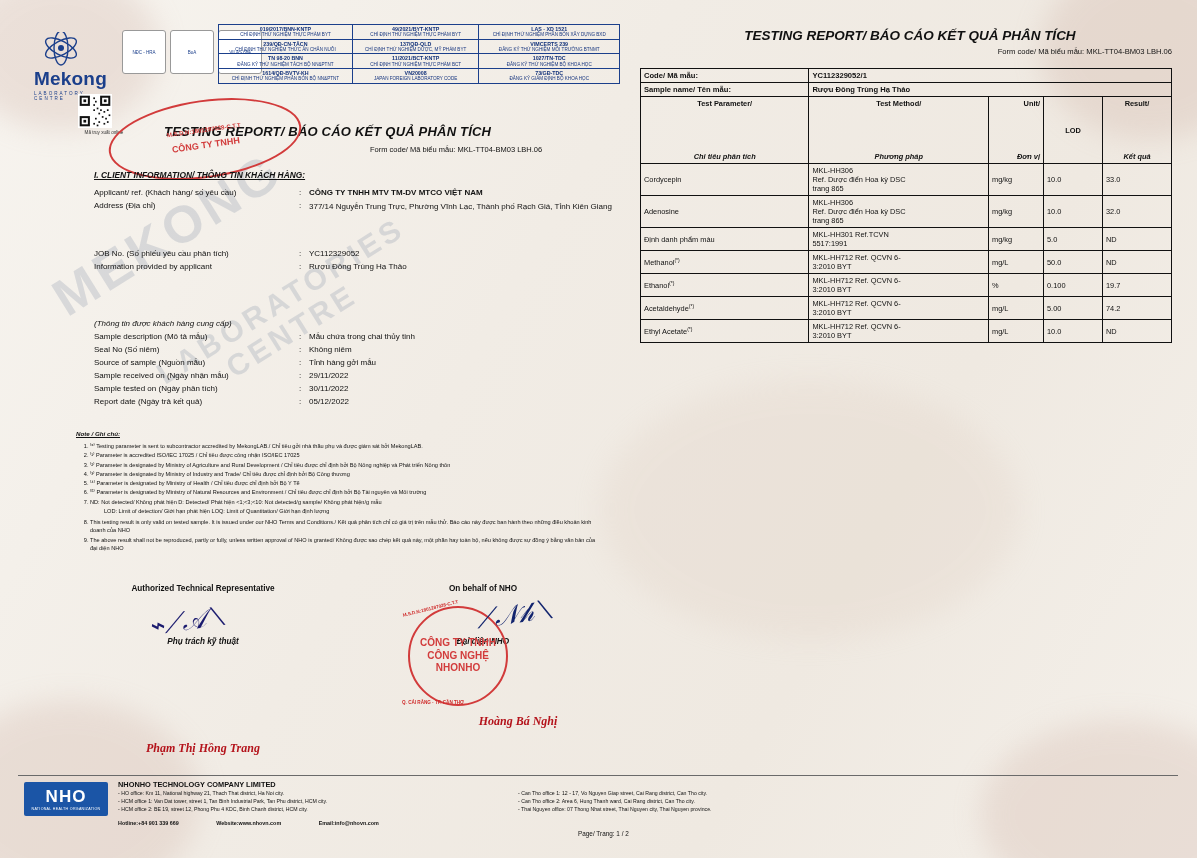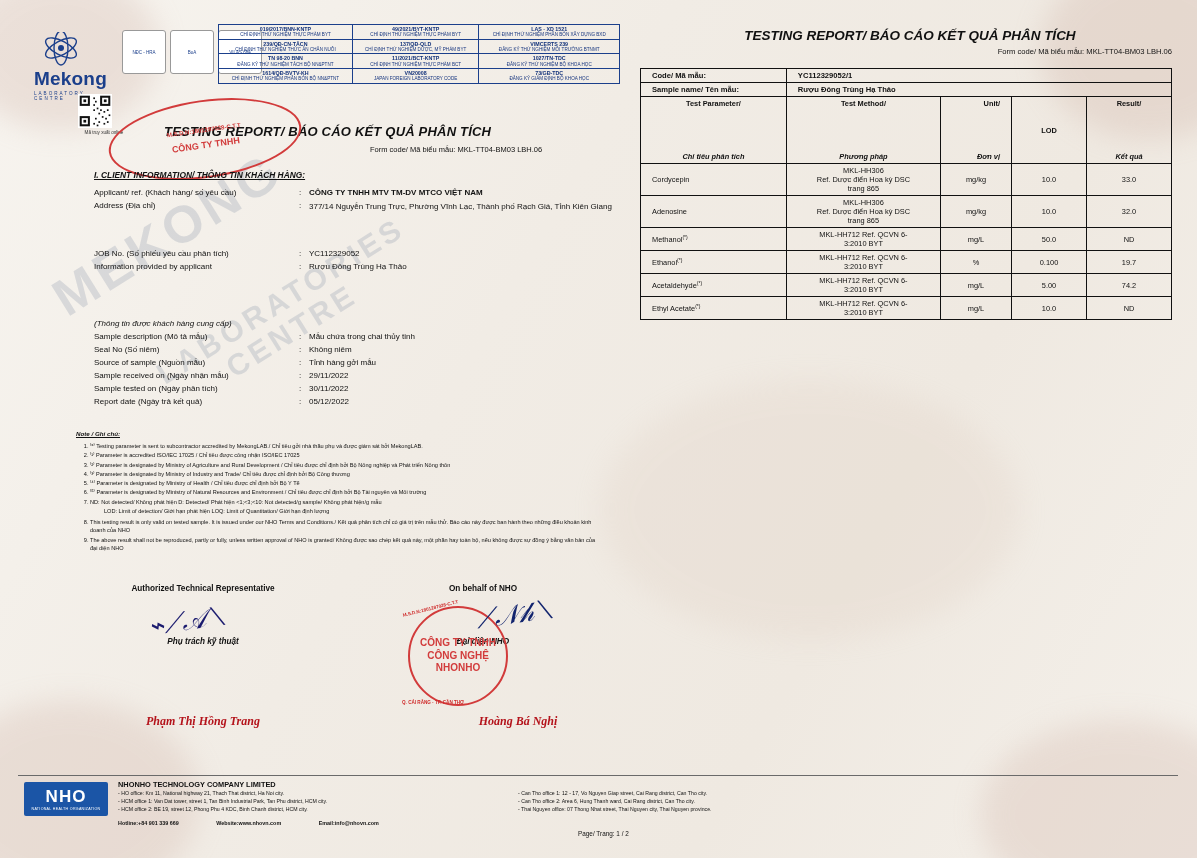--- a/index.html
+++ b/index.html
@@ -74,23 +74,23 @@
 
   
   .wm{position:absolute;color:rgba(150,160,175,.30);font-weight:bold;font-size:64px;
       transform:rotate(-32deg);letter-spacing:4px;pointer-events:none;}
 
   
   .right{position:absolute;left:640px;top:28px;width:540px;}
   .r-title{text-align:center;font-size:13.5px;font-weight:bold;font-style:italic;}
   .r-form{text-align:right;font-size:7.6px;margin-top:4px;padding-right:8px;}
   .res-tbl{margin-top:12px;width:532px;border-collapse:collapse;font-size:7.4px;}
-  .res-tbl td,.res-tbl th{border:1px solid #111;padding:2px 11px;vertical-align:middle;}
+  .res-tbl td,.res-tbl th{border:1px solid #111;padding:2px 3px;vertical-align:middle;}
   .res-tbl th{font-weight:bold;text-align:center;font-size:7.4px;}
-  .res-tbl .cen{text-align:center;}
+  .res-tbl .cen{text-align:left;}
   .res-tbl .hdrow td{font-weight:bold;font-size:7.6px;}
   .sup{font-size:5px;vertical-align:super;}
 
   
   .footer{position:absolute;left:18px;bottom:16px;width:1160px;border-top:1px solid #6a6a6a;padding-top:4px;}
   .nho-logo{position:absolute;left:6px;top:6px;width:84px;height:34px;background:#1b55a6;color:#fff;
     display:flex;flex-direction:column;align-items:center;justify-content:center;border-radius:2px;}
   .nho-logo .b{font-size:17px;font-weight:bold;letter-spacing:1px;}
   .nho-logo .s{font-size:3.6px;letter-spacing:.3px;}
   .f-company{position:absolute;left:100px;top:4px;font-size:7.4px;font-weight:bold;}
@@ -286,21 +286,21 @@
         <li>This testing result is only valid on tested sample. It is issued under our NHO Terms and Conditions./ Kết quả phân tích chỉ có giá trị trên mẫu thử. Báo cáo này được ban hành theo những điều khoản kinh doanh của NHO</li>
         <li>The above result shall not be reproduced, partly or fully, unless written approval of NHO is granted/ Không được sao chép kết quả này, một phần hay toàn bộ, nếu không được sự đồng ý bằng văn bản của đại diện NHO</li>
       </ol>
     </div>
 
     <div class="sig">
       <div class="c" style="left:10px;top:0;width:230px;">
         <div class="bold">Authorized Technical Representative</div>
         <div class="bold it">Phụ trách kỹ thuật</div>
         <div class="sign-scribble" style="left:60px;top:22px;">⌁⟋𝒜⟍</div>
-        <div class="name" style="margin-top:68px;">Phạm Thị Hồng Trang</div>
+        <div class="name" style="margin-top:95px;">Phạm Thị Hồng Trang</div>
       </div>
       <div class="c" style="left:290px;top:0;width:230px;">
         <div class="bold">On behalf of NHO</div>
         <div class="bold it">Đại diện NHO</div>
         <div class="round-stamp" style="left:40px;top:22px;width:96px;height:96px;">
           <div>
             <div style="font-size:10px;">CÔNG TY TNHH CÔNG NGHỆ NHONHO</div>
           </div>
         </div>
         <div class="stamp-red" style="left:34px;top:22px;font-size:4.6px;transform:rotate(-14deg);"><span>M.S.D.N:1801287028-C.T.T</span></div>
@@ -364,20 +364,30 @@
         <td class="cen">
           <div>MKL-HH306</div>
           <div>Ref. Dược điển Hoa kỳ DSC</div>
           <div>trang 865</div>
         </td>
         <td class="cen">mg/kg</td>
         <td class="cen">10.0</td>
         <td class="cen">32.0</td>
       </tr>
 
+      <tr>
+        <td><span>Định danh phẩm màu</span><span class="sup"></span></td>
+        <td class="cen">
+          <div>MKL-HH301 Ref.TCVN</div>
+          <div>5517:1991</div>
+        </td>
+        <td class="cen">mg/kg</td>
+        <td class="cen">5.0</td>
+        <td class="cen">ND</td>
+      </tr>
 
       <tr>
         <td><span>Methanol</span><span class="sup">(*)</span></td>
         <td class="cen">
           <div>MKL-HH712 Ref. QCVN 6-</div>
           <div>3:2010 BYT</div>
         </td>
         <td class="cen">mg/L</td>
         <td class="cen">50.0</td>
         <td class="cen">ND</td>

